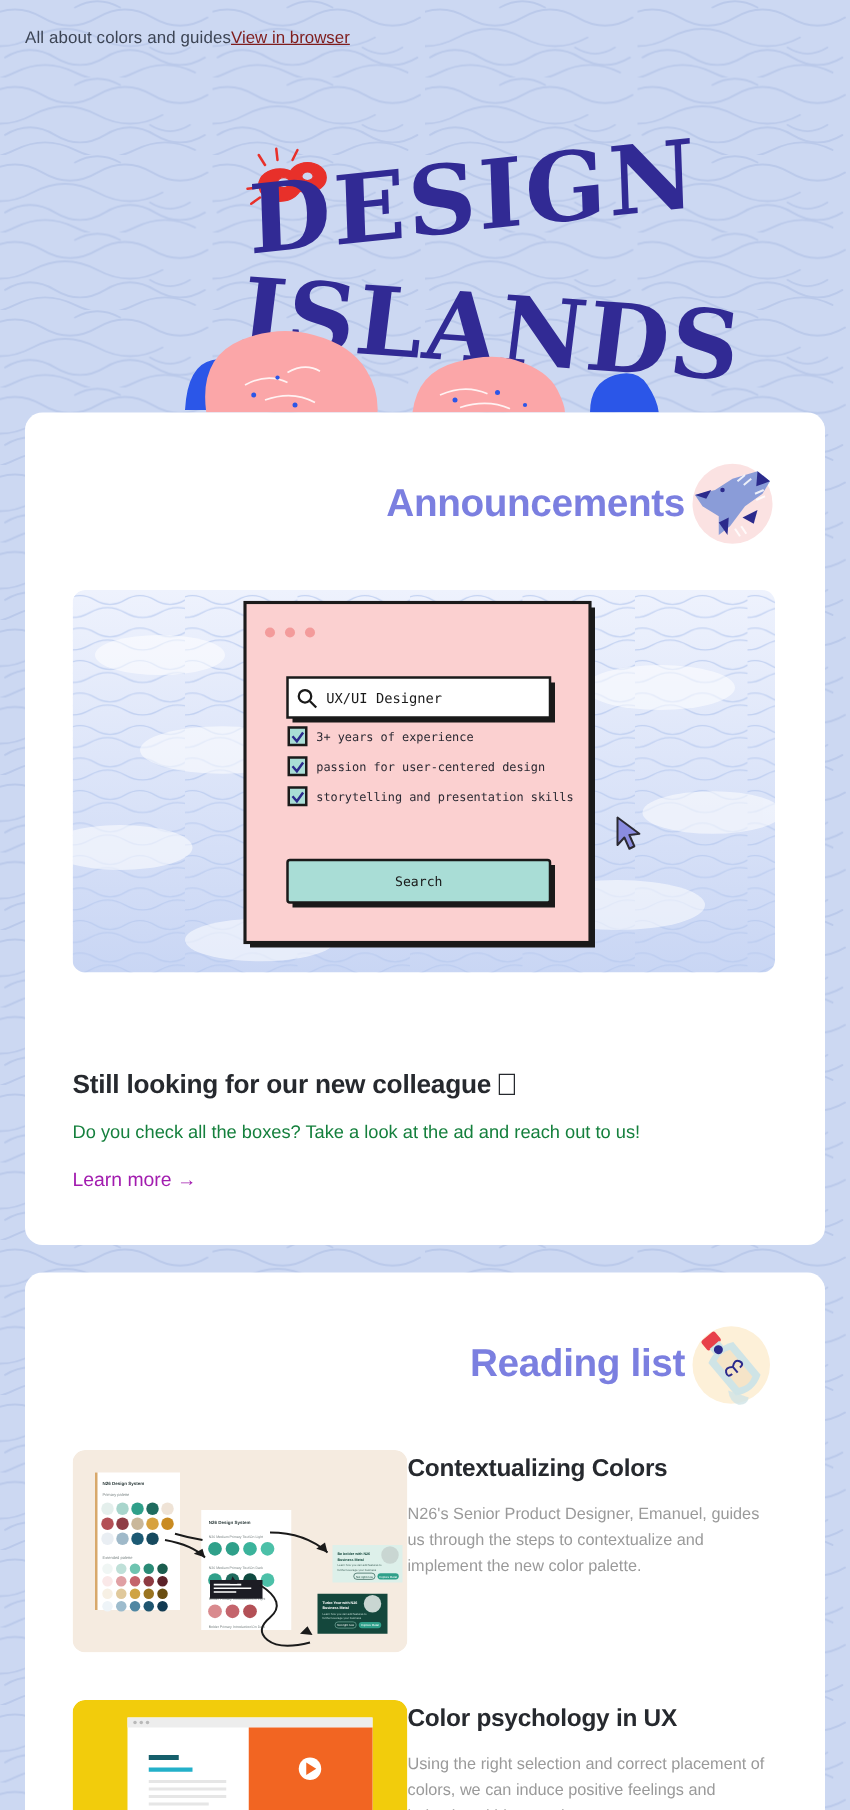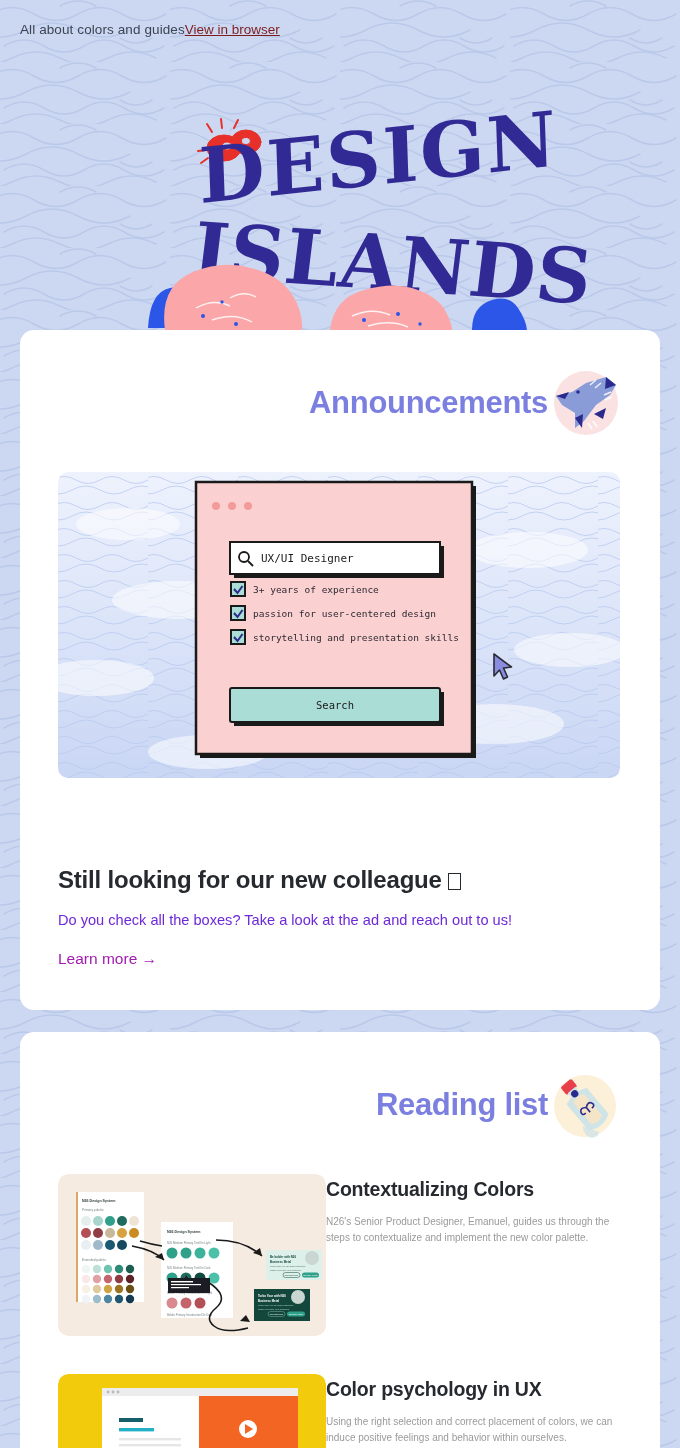--- a/index.html
+++ b/index.html
@@ -91,38 +91,38 @@
   .ann-image {
     width: 100%;
     height: 366px;
     border-radius: 10px;
     overflow: hidden;
     position: relative;
   }
   .ann-image svg { display: block; }
 
   .ann-title {
-    margin-top: 28px;
-    font-size: 24px;
+    margin-top: 18px;
+    font-size: 21px;
     font-weight: bold;
     color: #26292e;
     letter-spacing: -.2px;
   }
   .tofu {
     display: inline-block;
     width: 13px;
     height: 17px;
     border: 1.4px solid #26292e;
     vertical-align: -2px;
     margin-left: 6px;
   }
   .ann-body {
     margin-top: 16px;
     font-size: 14.6px;
-    color: #6d28d9;
+    color: #15803d;
     line-height: 1.45;
   }
   .ann-link {
     display: inline-block;
     margin-top: 19px;
     font-size: 15.5px;
     font-weight: normal;
     color: #a21caf;
     text-decoration: none;
     cursor: pointer;
@@ -144,21 +144,21 @@
   .thumb svg { display: block; }
   .article-text { padding-top: 4px; }
   .article-title {
     font-size: 19.5px;
     font-weight: bold;
     color: #26292e;
     letter-spacing: -.2px;
   }
   .article-desc {
     margin-top: 13px;
-    font-size: 10px;
+    font-size: 13px;
     color: #9a9a9a;
     line-height: 1.62;
   }
 </style>
 </head>
 <body>
 
 <svg id="wave-bg" viewBox="0 0 680 1448" preserveAspectRatio="none" aria-hidden="true">
   <defs>
     <pattern id="wv" width="170" height="62" patternUnits="userSpaceOnUse">

